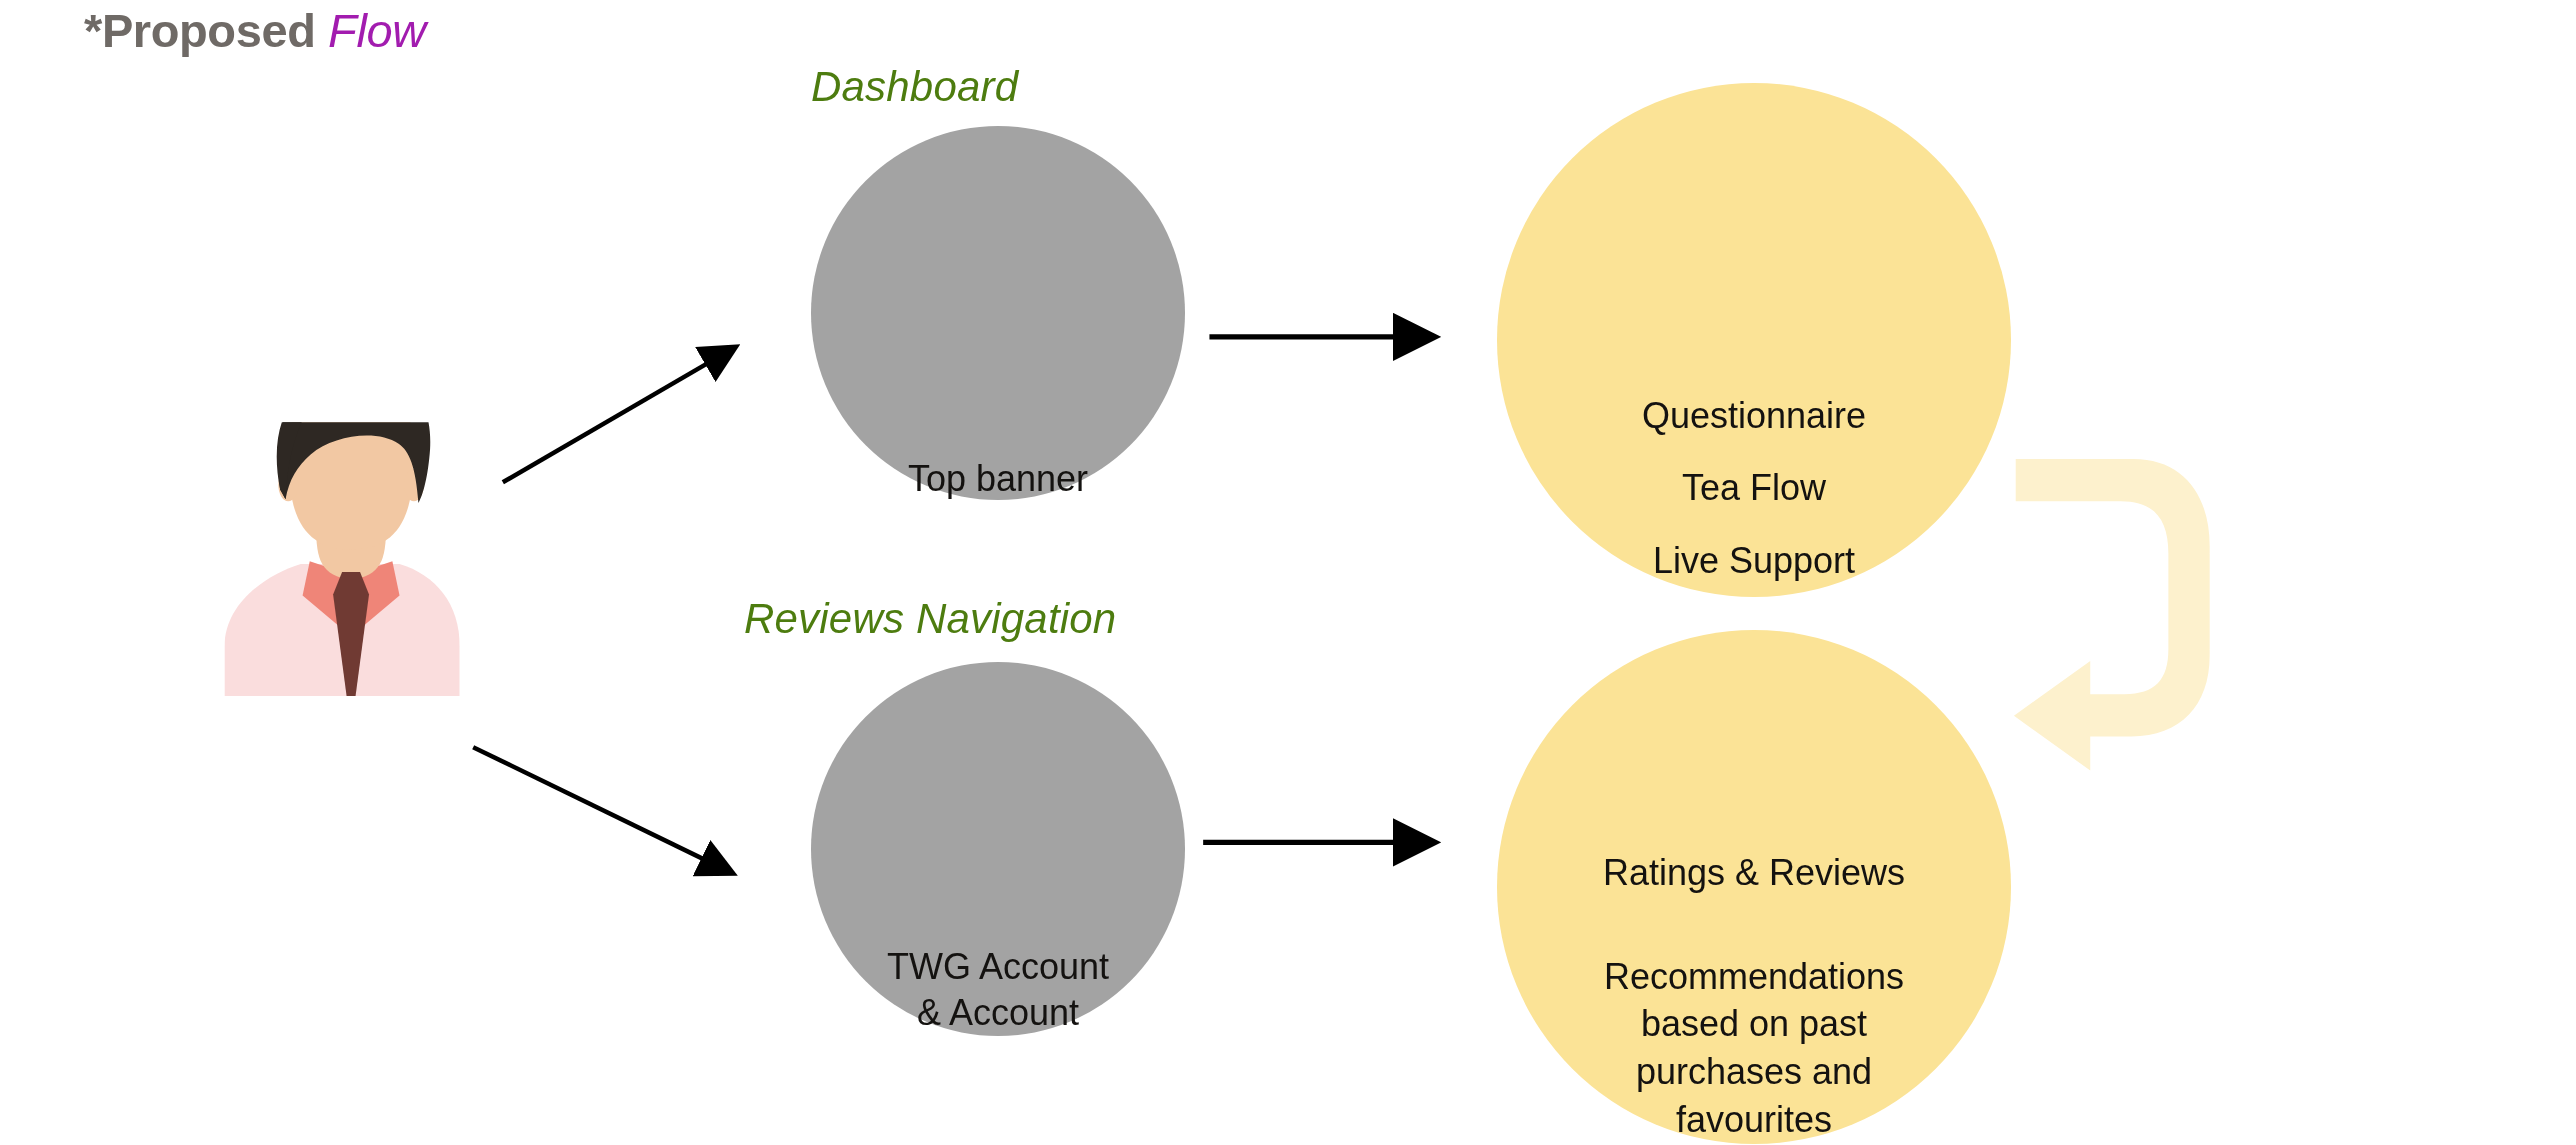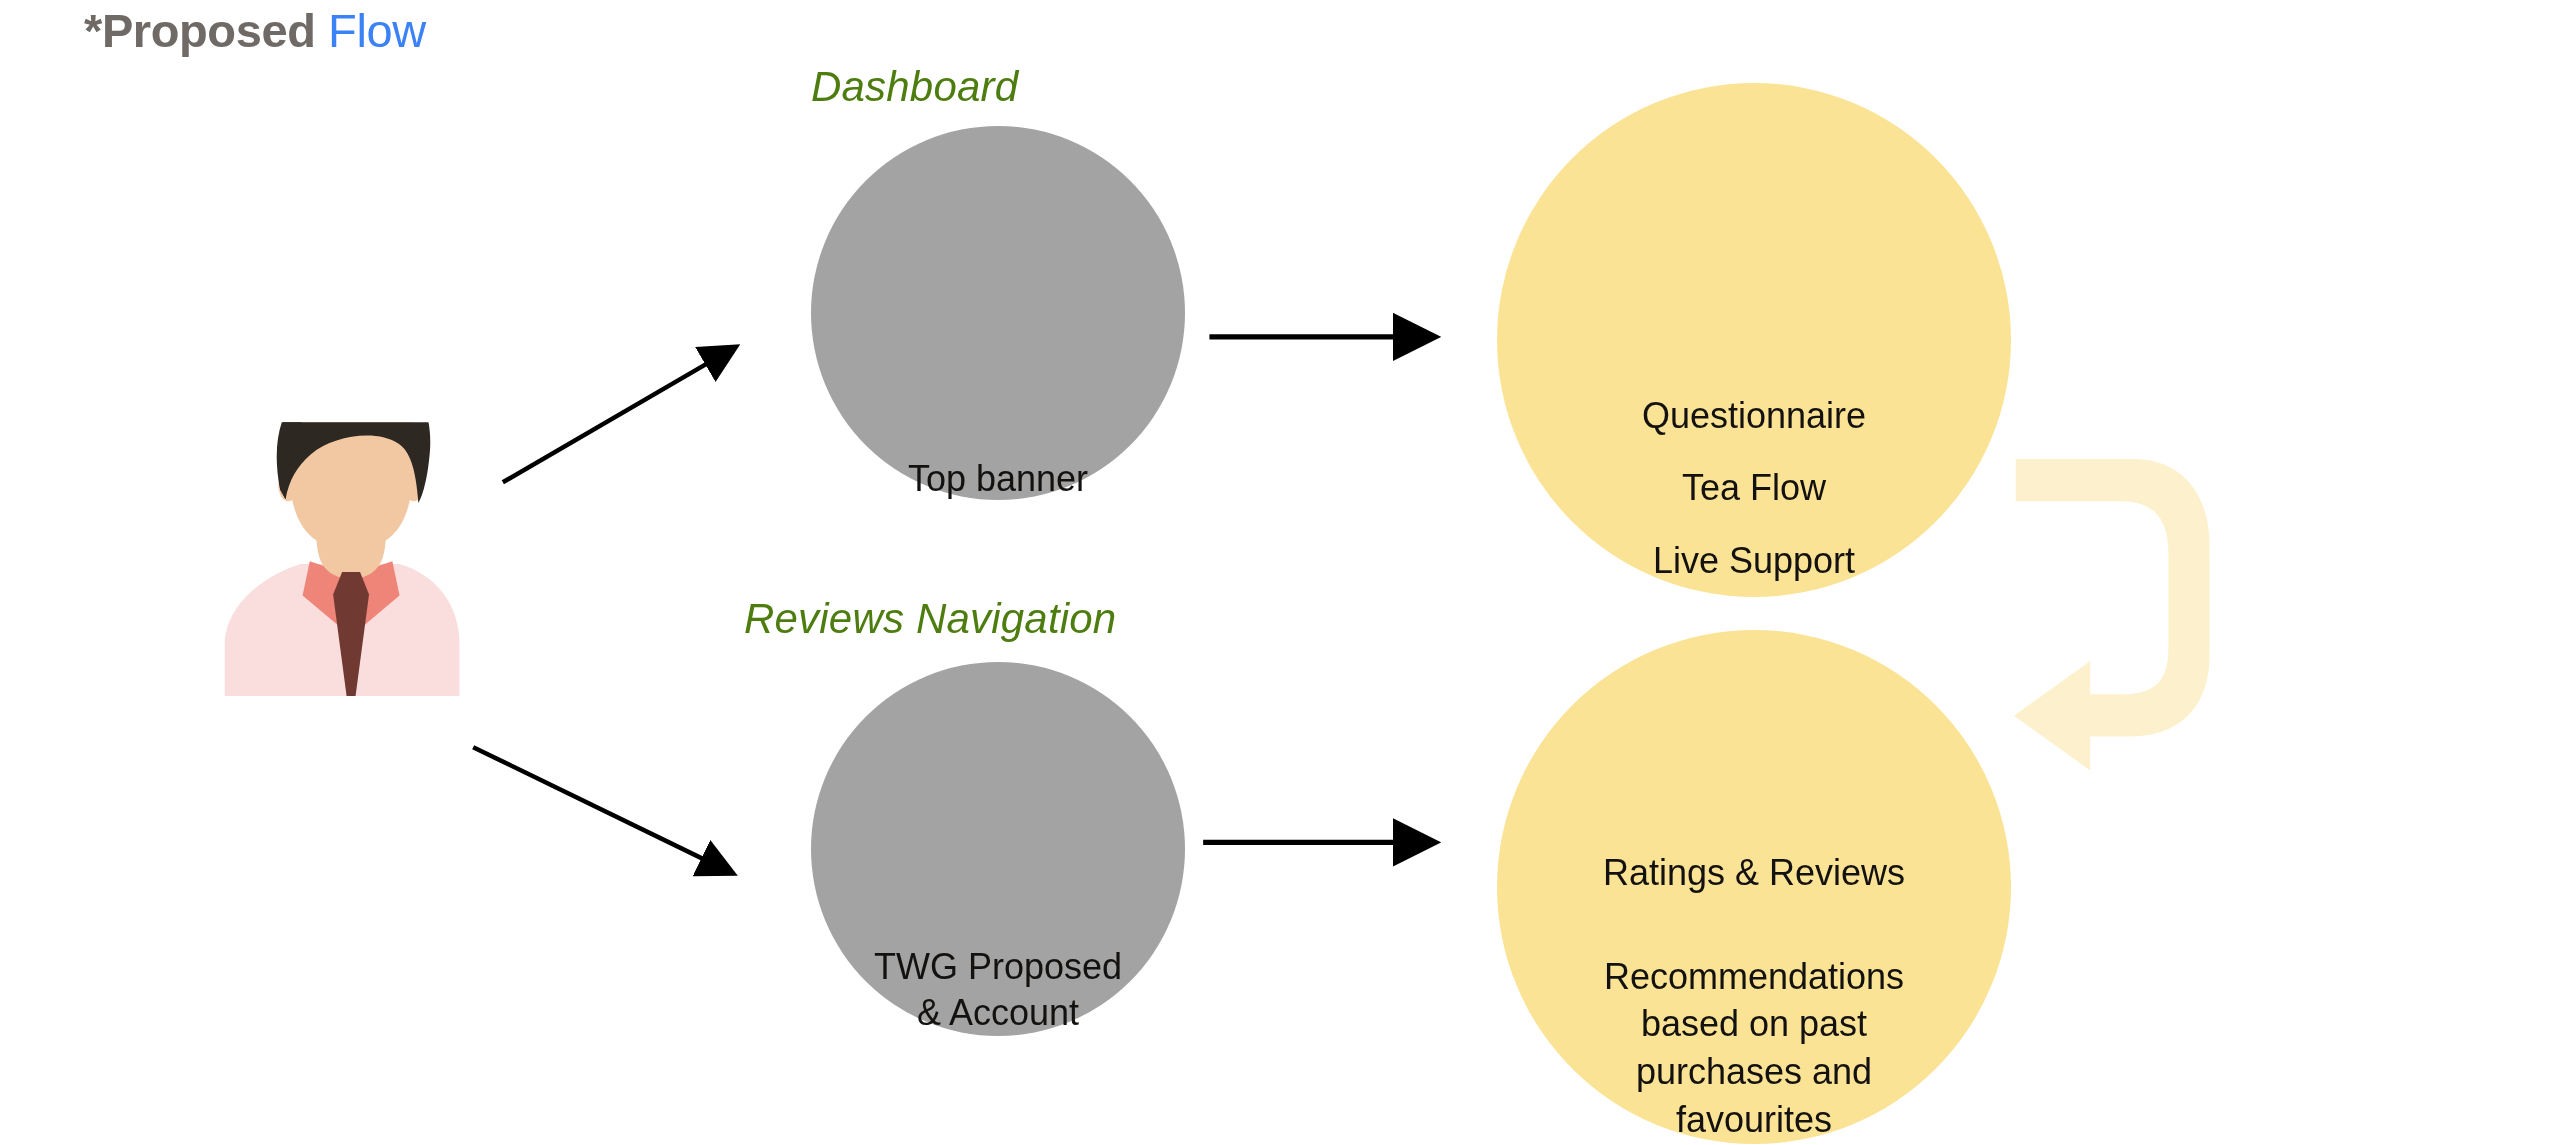--- a/index.html
+++ b/index.html
@@ -9,21 +9,21 @@
     background:#ffffff;
   }
   .stage{position:absolute;left:0;top:0;width:2576px;height:1146px;}
 
   
   #page-title{
     position:absolute;left:84px;top:2.7px;
     font-size:47px;letter-spacing:-0.4px;color:#7a7470;white-space:nowrap;
   }
   #page-title .t-strong{font-weight:700;color:#6f6a66;}
-  #page-title .t-light{font-weight:400;color:#3b82f6;}
+  #page-title .t-light{font-weight:400;color:#a21caf;font-style:italic;}
 
   
   .section-label{
     position:absolute;font-style:italic;font-size:42px;color:#4d7c0f;
     white-space:nowrap;font-weight:400;letter-spacing:0.2px;
   }
   #label-dashboard{left:811px;top:63px;}
   #label-primary-nav{left:744px;top:595px;}
 
   
@@ -58,21 +58,21 @@
   </div>
 
   <div id="label-dashboard" class="section-label">Dashboard</div>
   <div id="label-primary-nav" class="section-label">Reviews Navigation</div>
 
   <div id="node-top-banner" class="node node-grey">
     <span class="line">Top banner</span>
   </div>
 
   <div id="node-twg-profile" class="node node-grey">
-    <span class="line">TWG Proposed</span>
+    <span class="line">TWG Account</span>
     <span class="line">&amp; Account</span>
   </div>
 
   <div id="node-dash-features" class="node node-yellow">
     <span class="line">Questionnaire</span>
     <span class="line">Tea Flow</span>
     <span class="line">Live Support</span>
   </div>
 
   <div id="node-nav-features" class="node node-yellow">

